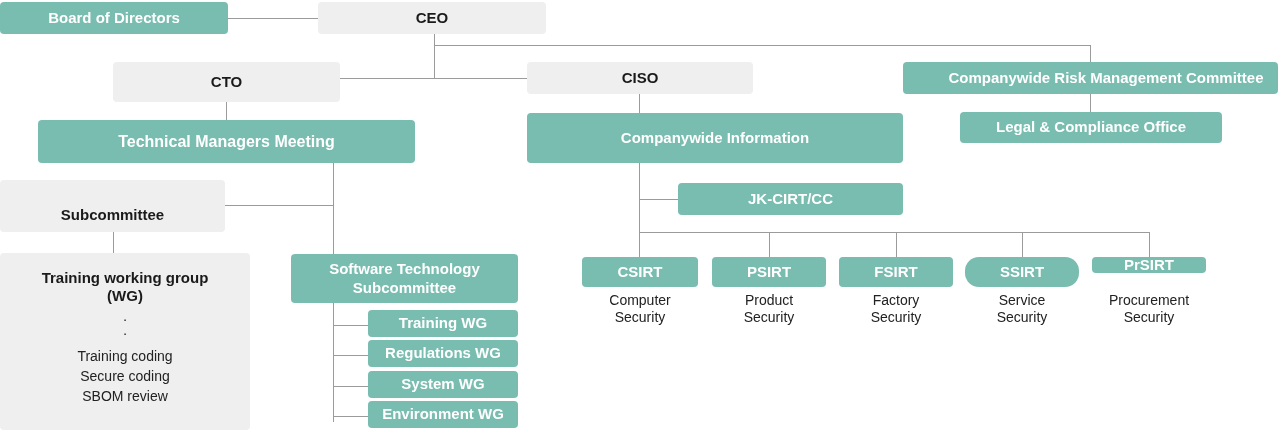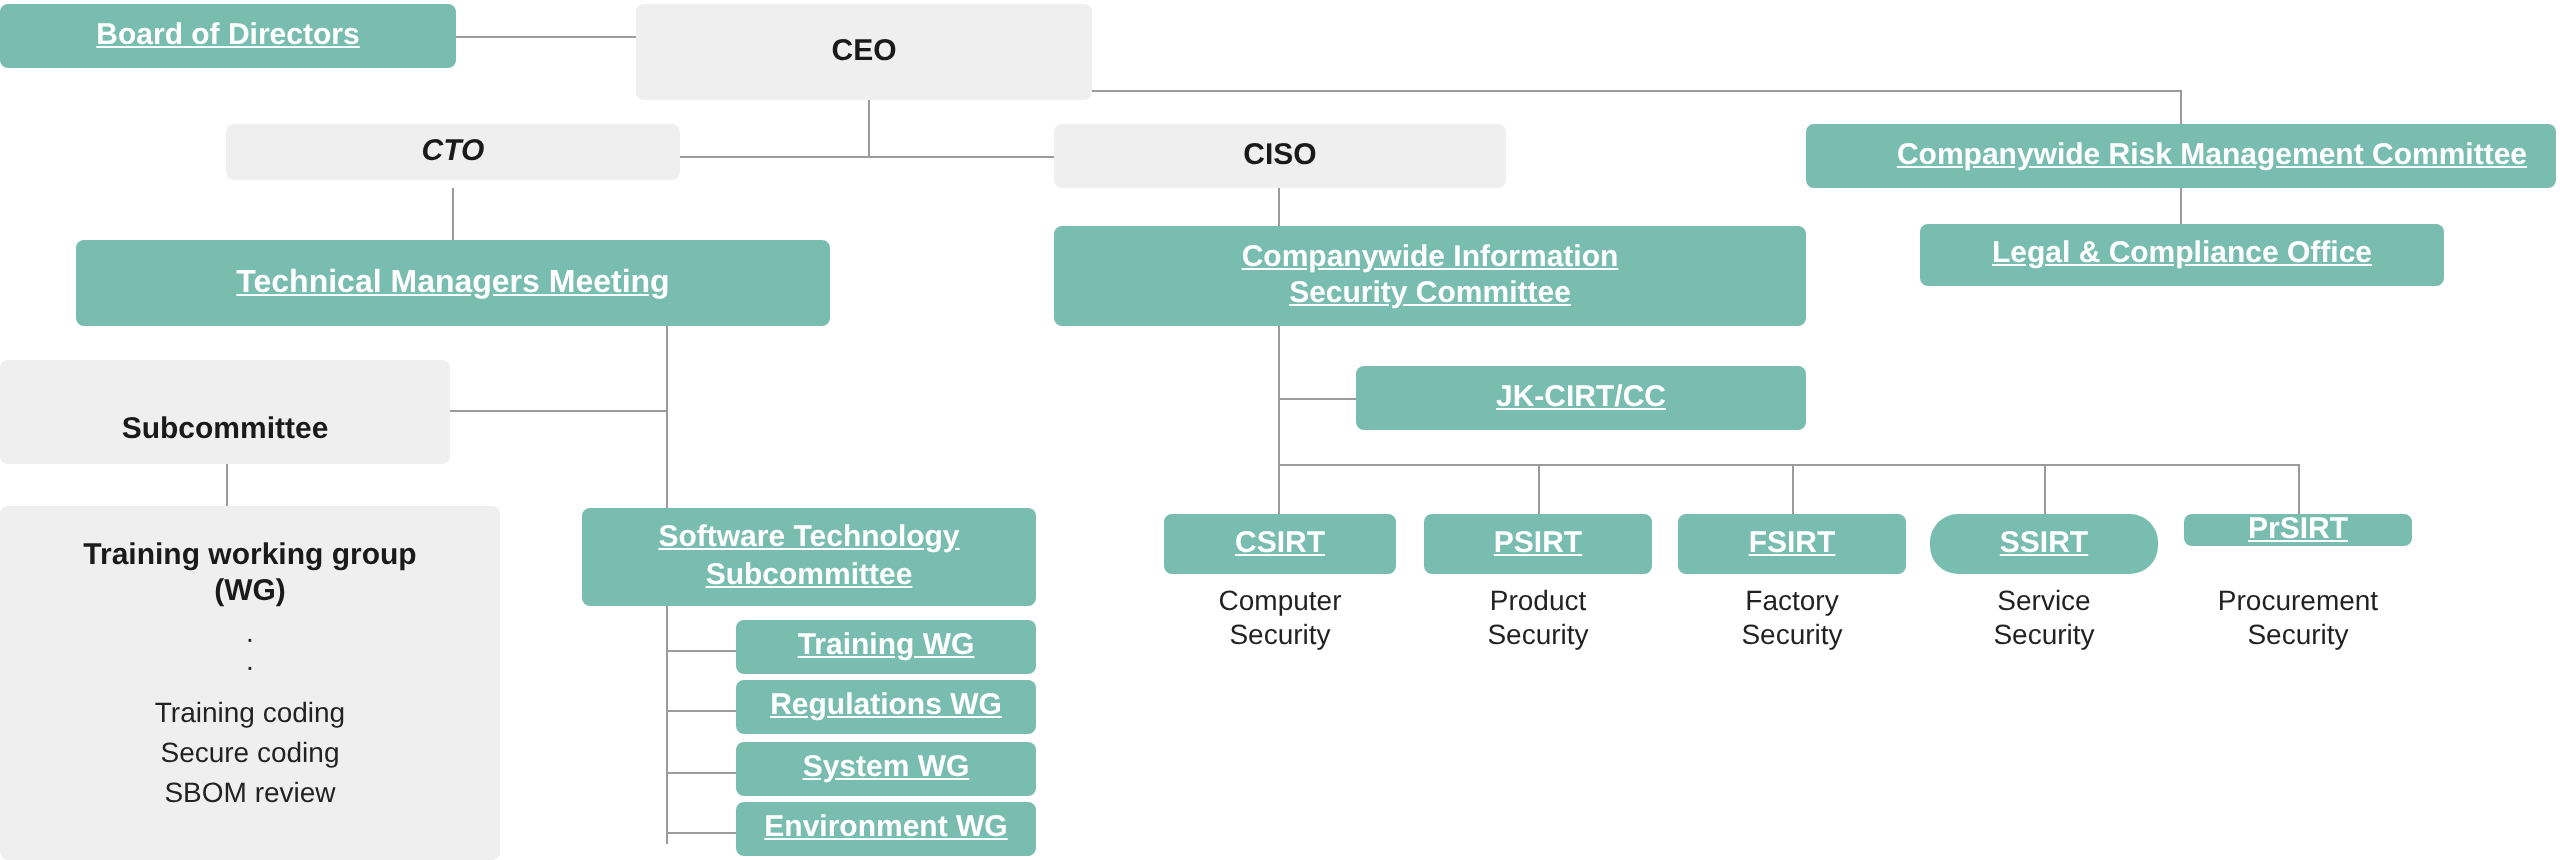--- a/index.html
+++ b/index.html
@@ -23,21 +23,20 @@
     align-items: center;
     justify-content: center;
     text-align: center;
     line-height: 1.22;
     z-index: 3;
   }
   .node.teal {
     background: #79bcb0;
     color: #ffffff;
     font-weight: bold;
-    text-decoration: underline;
   }
   .node.grey {
     background: #efefef;
     color: #1a1a1a;
     font-weight: bold;
   }
   .node.plain {
     background: transparent;
     color: #222222;
     font-weight: normal;
@@ -107,25 +106,25 @@
   <div class="connector v" style="left:639px; top:232px; height:25px;"></div>
   <div class="connector v" style="left:769px; top:232px; height:25px;"></div>
   <div class="connector v" style="left:896px; top:232px; height:25px;"></div>
   <div class="connector v" style="left:1022px; top:232px; height:25px;"></div>
   <div class="connector v" style="left:1149px; top:232px; height:25px;"></div>
 
   <div class="node teal" style="left:0px; top:2px; width:228px; height:32px; font-size:15px;">
     <span class="inner">Board of Directors</span>
   </div>
 
-  <div class="node grey" style="left:318px; top:2px; width:228px; height:48px; font-size:15px;">
+  <div class="node grey" style="left:318px; top:2px; width:228px; height:32px; font-size:15px;">
     <span class="inner">CEO</span>
   </div>
 
-  <div class="node grey" style="left:113px; top:62px; width:227px; height:28px; font-size:15px;font-style:italic;">
+  <div class="node grey" style="left:113px; top:62px; width:227px; height:40px; font-size:15px;">
     <span class="inner">CTO</span>
   </div>
 
   <div class="node grey" style="left:527px; top:62px; width:226px; height:32px; font-size:15px;">
     <span class="inner">CISO</span>
   </div>
 
   <div class="node teal" style="left:903px; top:62px; width:375px; height:32px; font-size:15px;padding-left:31px;">
     <span class="inner">Companywide Risk Management Committee</span>
   </div>
@@ -134,21 +133,20 @@
     <span class="inner">Legal &amp; Compliance Office</span>
   </div>
 
   <div class="node teal" style="left:38px; top:120px; width:377px; height:43px; font-size:16px;">
     <span class="inner">Technical Managers Meeting</span>
   </div>
 
   <div class="node teal" style="left:527px; top:113px; width:376px; height:50px; font-size:15px;">
     <span class="inner">
       <span>Companywide Information</span><br>
-      <span>Security Committee</span>
     </span>
   </div>
 
   <div class="node teal" style="left:678px; top:183px; width:225px; height:32px; font-size:15px;">
     <span class="inner">JK-CIRT/CC</span>
   </div>
 
   <div class="node grey" style="left:0px; top:180px; width:225px; height:52px; font-size:15px;">
     <span class="inner">
       <br>

